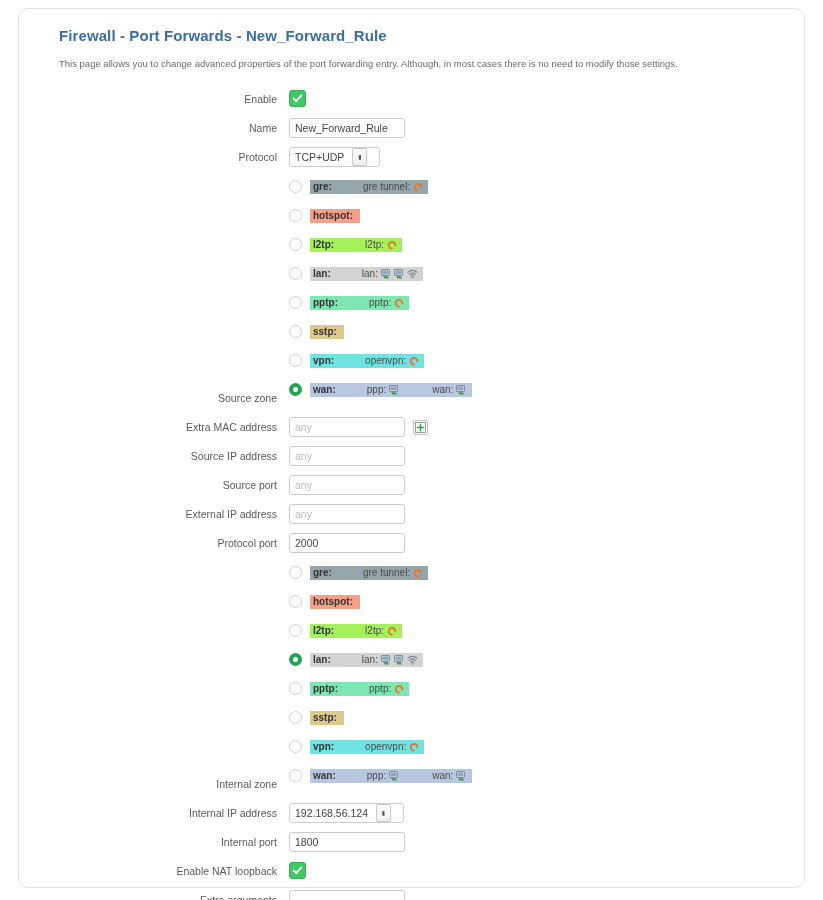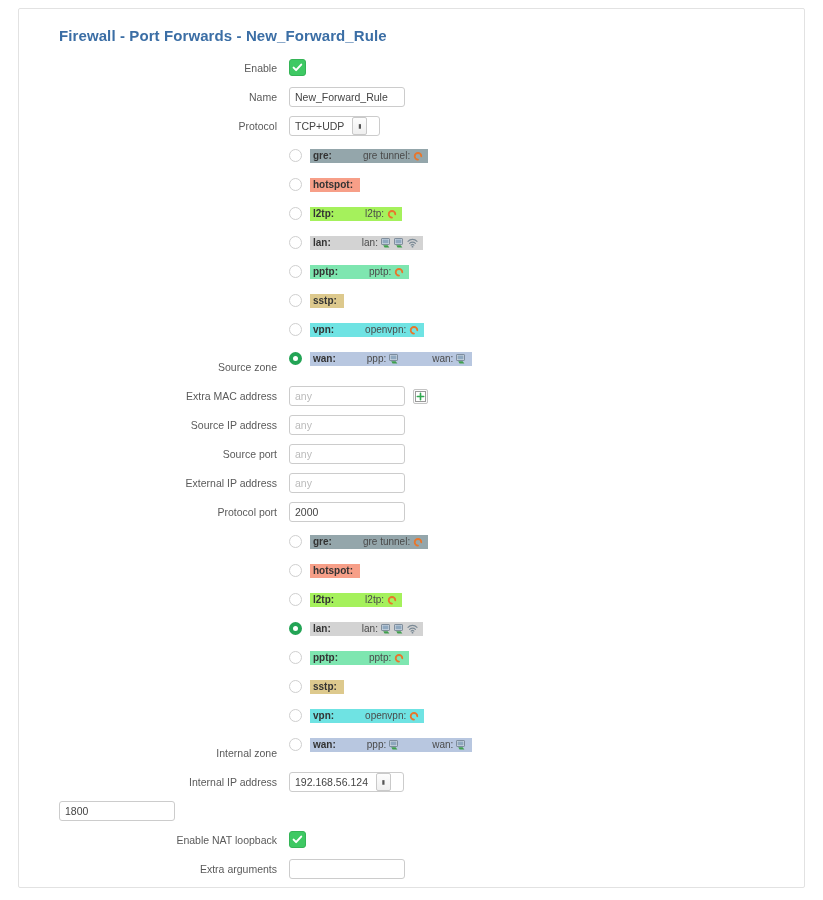--- a/index.html
+++ b/index.html
@@ -16,21 +16,21 @@
     overflow: hidden;
   }
   .card {
     position: absolute;
     left: 18px;
     top: 8px;
     width: 787px;
     height: 880px;
     background: #ffffff;
     border: 1px solid #e2e2e2;
-    border-radius: 2px;
+    border-radius: 10px;
     box-sizing: border-box;
   }
   .card-inner {
     padding: 18px 24px 10px 40px;
   }
   .page-title {
     font-size: 15px;
     font-weight: bold;
     color: #3b6ea5;
     letter-spacing: 0.1px;
@@ -188,20 +188,21 @@
   .inline-ctl { display: flex; align-items: center; }
 </style>
 </head>
 <body>
 
 <div id="page">
   <div class="card">
     <div class="card-inner">
 
       <h1 class="page-title">Firewall - Port Forwards - New_Forward_Rule</h1>
+      <p class="page-desc">This page allows you to change advanced properties of the port forwarding entry. Although, in most cases there is no need to modify those settings.</p>
 
       <div class="frow">
         <div class="flabel">Enable</div>
         <div class="fctl">
           <span class="cbox">
             <svg width="11" height="11" viewBox="0 0 11 11">
               <path d="M1.6 5.6 L4.1 8.1 L9.2 2.6" stroke="#ffffff" stroke-width="2" fill="none" stroke-linecap="round" stroke-linejoin="round"></path>
             </svg>
           </span>
         </div>
@@ -503,20 +504,21 @@
         <div class="flabel">Internal IP address</div>
         <div class="fctl">
           <span class="sel">
             <span class="sel-val">192.168.56.124</span>
             <span class="sel-arrow">▮</span>
           </span>
         </div>
       </div>
 
       <div class="frow">
+        <div class="flabel">Internal port</div>
         <div class="fctl">
           <input class="tinput" type="text" value="1800" style="">
         </div>
       </div>
 
       <div class="frow">
         <div class="flabel">Enable NAT loopback</div>
         <div class="fctl">
           <span class="cbox">
             <svg width="11" height="11" viewBox="0 0 11 11">

